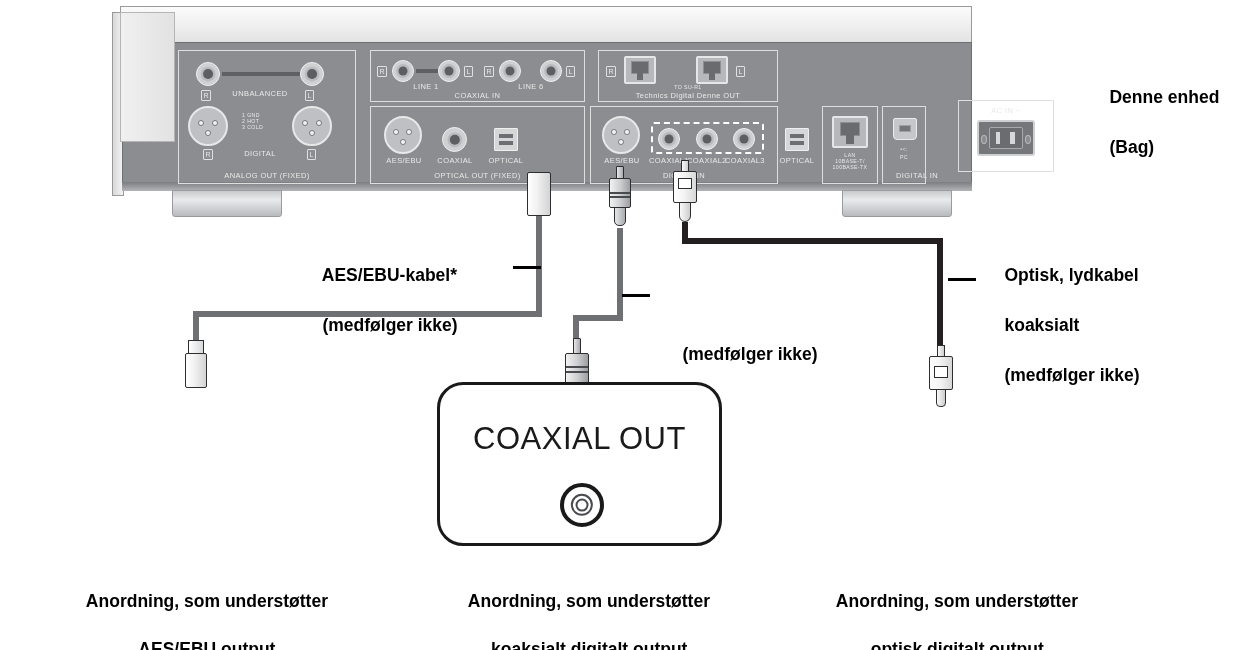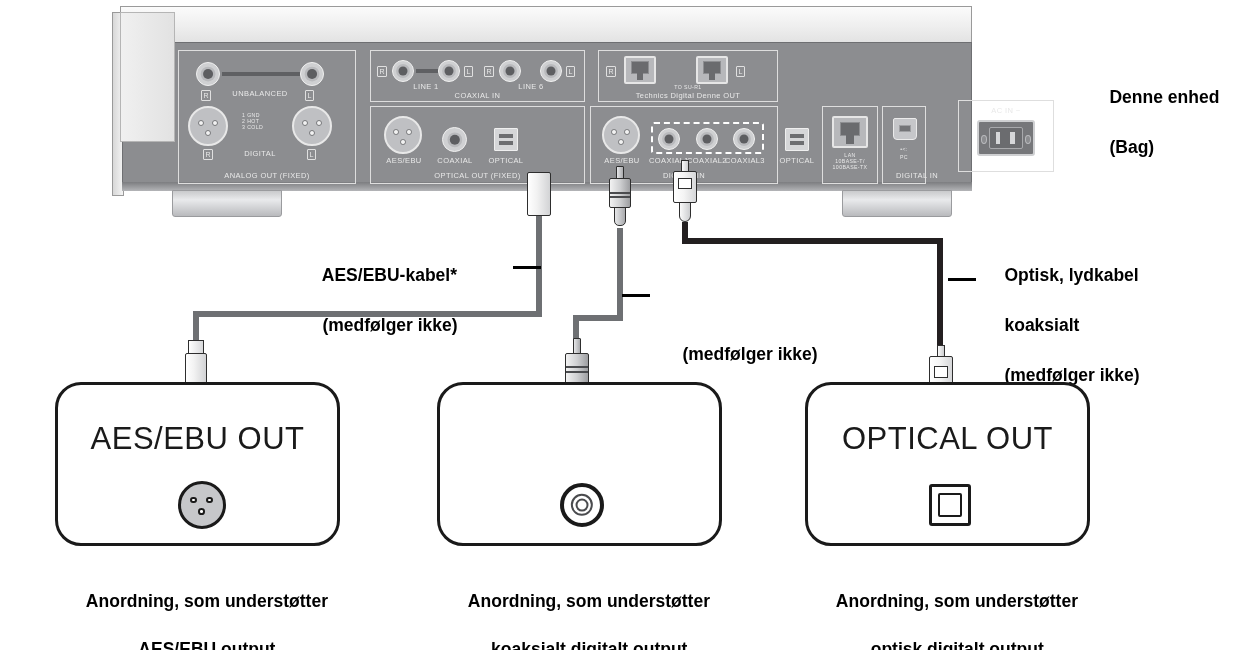--- a/index.html
+++ b/index.html
@@ -557,51 +557,38 @@
   </div>
   <div class="leader" style="left:622px; top:294px; width:28px; height:2.5px;"></div>
 
   <div class="anno left" style="left:985px; top:238px; width:250px;">
     <span>Optisk, lydkabel</span><br>
     <span>koaksialt</span><br>
     <span>(medfølger ikke)</span>
   </div>
   <div class="leader" style="left:948px; top:278px; width:28px; height:2.5px;"></div>
 
-  <div class="devbox" style="left:55px; top:382px; width:285px; height:164px;">
-    <div class="devbox-label">AES/EBU OUT</div>
-    <div class="xlr-out" style="left:120px; top:96px; width:48px; height:48px;">
-      <span class="pin" style="left:21%; top:30%;"></span>
-      <span class="pin" style="left:60%; top:30%;"></span>
-      <span class="pin" style="left:41%; top:58%;"></span>
-    </div>
-  </div>
   <div class="caption" style="left:10px; top:565px; width:375px;">
     <span>Anordning, som understøtter</span><br>
     <span>AES/EBU output</span><br>
     
   </div>
 
   <div class="devbox" style="left:437px; top:382px; width:285px; height:164px;">
+    <div class="devbox-label">COAXIAL OUT</div>
     <div class="coax-out" style="left:120px; top:98px; width:44px; height:44px;">
       <span class="r2"></span>
       <span class="r3"></span>
     </div>
   </div>
   <div class="caption" style="left:392px; top:565px; width:375px;">
     <span>Anordning, som understøtter</span><br>
     <span>koaksialt digitalt output</span><br>
     
   </div>
 
-  <div class="devbox" style="left:805px; top:382px; width:285px; height:164px;">
-    <div class="devbox-label">OPTICAL OUT</div>
-    <div class="opt-out" style="left:121px; top:99px; width:42px; height:42px;">
-      <span class="inner"></span>
-    </div>
-  </div>
   <div class="caption" style="left:760px; top:565px; width:375px;">
     <span>Anordning, som understøtter</span><br>
     <span>optisk digitalt output</span><br>
     
   </div>
 
 </div>
 
 </body></html>

